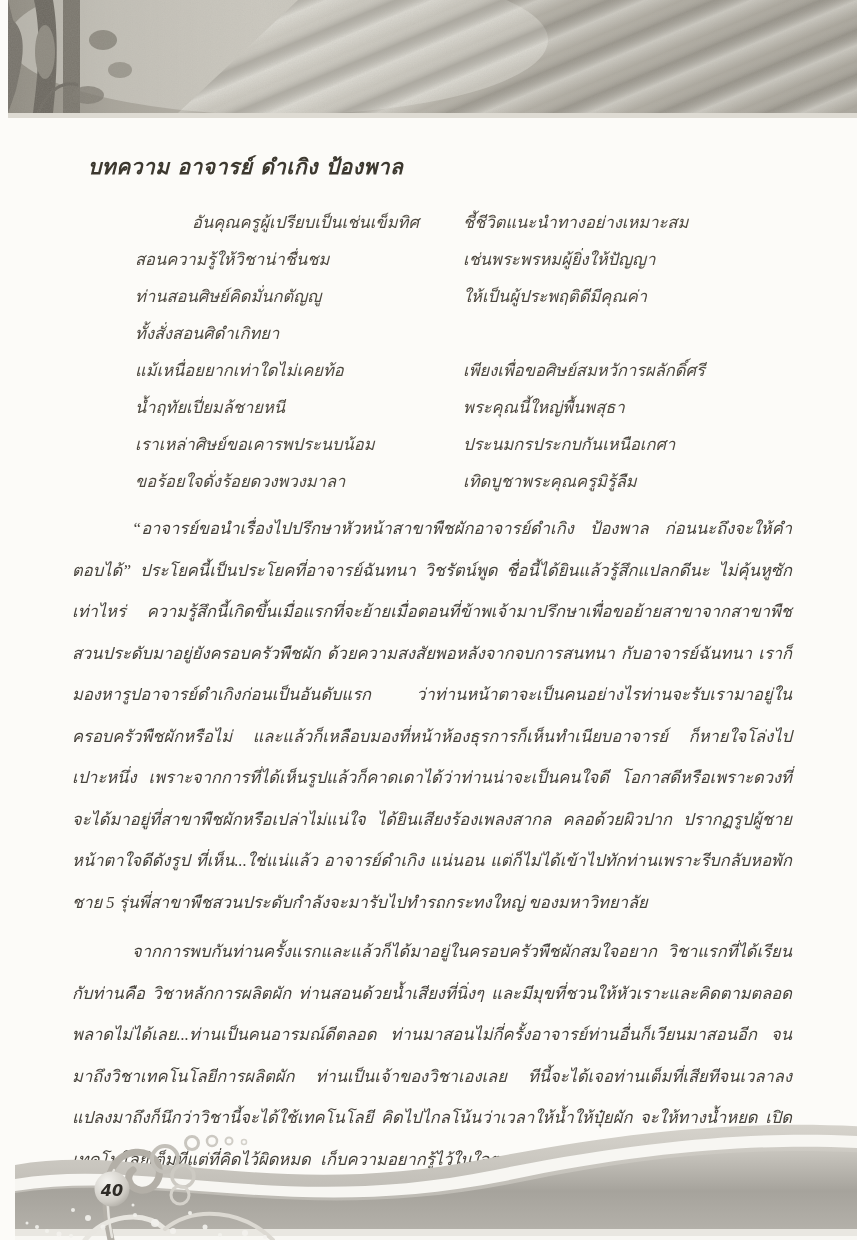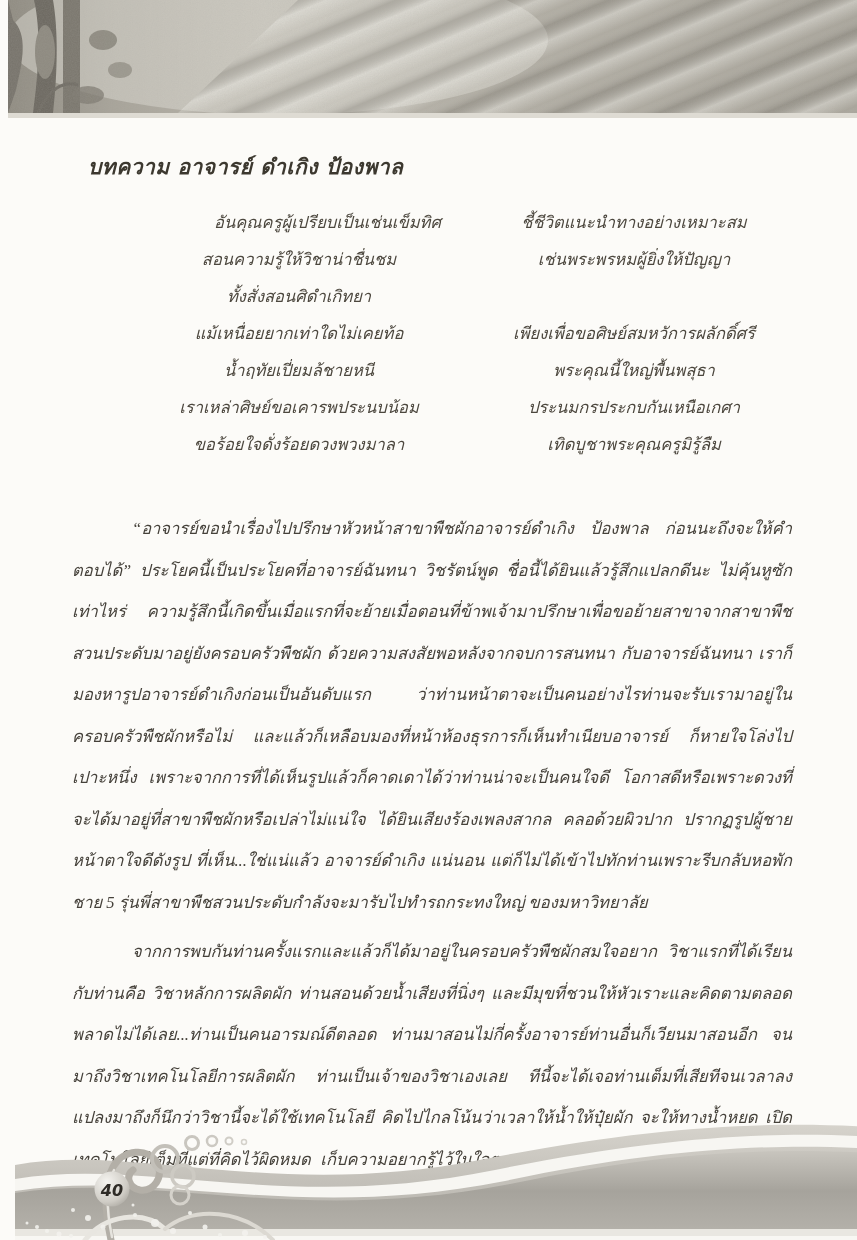--- a/index.html
+++ b/index.html
@@ -17,21 +17,21 @@
   .header-photo svg { display:block; width:100%; height:100%; }
 
   
   .page-title {
     position:absolute; top:150px; left:88px;
     font-size:21px; font-weight:700; font-style:italic;
     color:#3c382f; letter-spacing:0.5px;
   }
 
   
-  .poem { position:absolute; top:196px; left:135px; width:670px;text-align:center; }
+  .poem { position:absolute; top:196px; left:135px; width:670px; }
   .poem-row { display:flex; height:37px; align-items:flex-end; }
   .poem-cell {
     font-size:16.5px; font-style:italic; color:#4c473e;
     white-space:nowrap; line-height:1.2;
   }
   .poem-left  { width:328px; }
   .poem-right { flex:1; }
   .poem-row.first .poem-left { padding-left:57px; box-sizing:border-box; }
 
   
@@ -97,20 +97,24 @@
   <div class="page-title">บทความ อาจารย์ ดำเกิง ป้องพาล</div>
 
   <div class="poem">
     <div class="poem-row first">
       <div class="poem-cell poem-left">อันคุณครูผู้เปรียบเป็นเช่นเข็มทิศ</div>
       <div class="poem-cell poem-right">ชี้ชีวิตแนะนำทางอย่างเหมาะสม</div>
     </div>
     <div class="poem-row">
       <div class="poem-cell poem-left">สอนความรู้ให้วิชาน่าชื่นชม</div>
       <div class="poem-cell poem-right">เช่นพระพรหมผู้ยิ่งให้ปัญญา</div>
+    </div>
+    <div class="poem-row">
+      <div class="poem-cell poem-left">ท่านสอนศิษย์คิดมั่นกตัญญู</div>
+      <div class="poem-cell poem-right">ให้เป็นผู้ประพฤติดีมีคุณค่า</div>
     </div>
     <div class="poem-row">
       <div class="poem-cell poem-left">ทั้งสั่งสอนศิดำเกิทยา</div>
     </div>
     <div class="poem-row">
       <div class="poem-cell poem-left">แม้เหนื่อยยากเท่าใดไม่เคยท้อ</div>
       <div class="poem-cell poem-right">เพียงเพื่อขอศิษย์สมหวัการผลักดิ์ศรี</div>
     </div>
     <div class="poem-row">
       <div class="poem-cell poem-left">น้ำฤทัยเปี่ยมล้ชายหนี</div>

